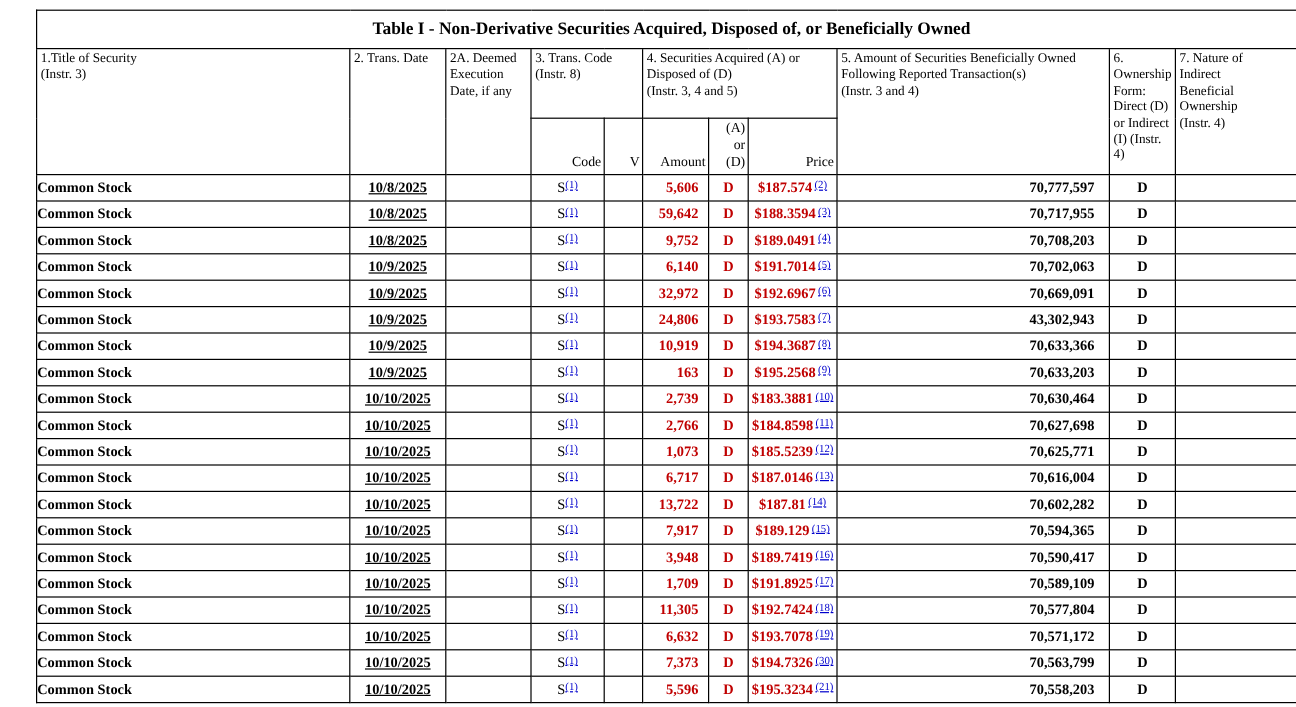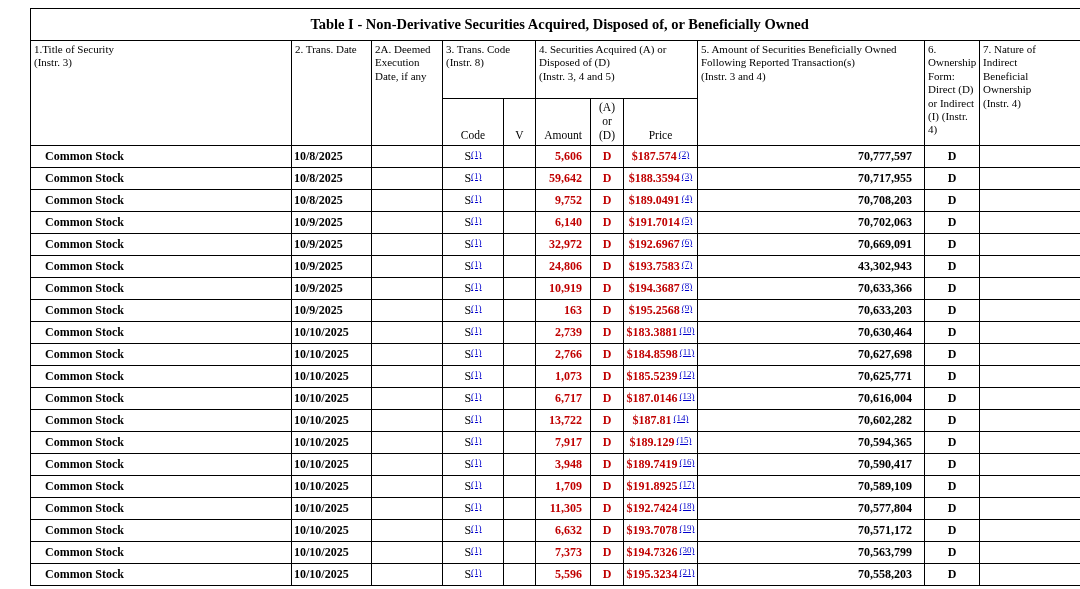--- a/index.html
+++ b/index.html
@@ -30,36 +30,36 @@
     font-weight: normal;
     text-align: left;
     vertical-align: top;
     padding: 2px 3px;
     white-space: pre-line;
     line-height: 1.22;
   }
   thead th.subhdr {
     font-size: 11.5px;
     font-weight: normal;
-    text-align: center;
+    text-align: right;
     vertical-align: bottom;
     padding: 2px 2px 3px 2px;
     white-space: pre-line;
     line-height: 1.2;
   }
   tr.h1 > th.hdr { height: 58px; }
   tr.h2 > th.subhdr { height: 42px; }
   tbody td {
     height: 22px;
     font-size: 12px;
     font-weight: bold;
     padding: 1px 2px;
   }
-  td.c-sec    { text-align: left; padding-left: 14px; }
-  td.c-date   { text-align: left; }
+  td.c-sec    { text-align: left; padding-left: 0; }
+  td.c-date   { text-align: center; text-decoration: underline; }
   td.c-deemed { }
   td.c-code   { text-align: center; font-weight: normal; }
   td.c-v      { }
   td.c-amount { text-align: right; padding-right: 8px; color: var(--red); }
   td.c-ad     { text-align: center; color: var(--red); }
   td.c-price  { text-align: center; color: var(--red); margin-left: 28px; }
   td.c-owned  { text-align: right; padding-right: 12px; }
   td.c-own    { text-align: center; }
   td.c-nature { }
   a.fn {

